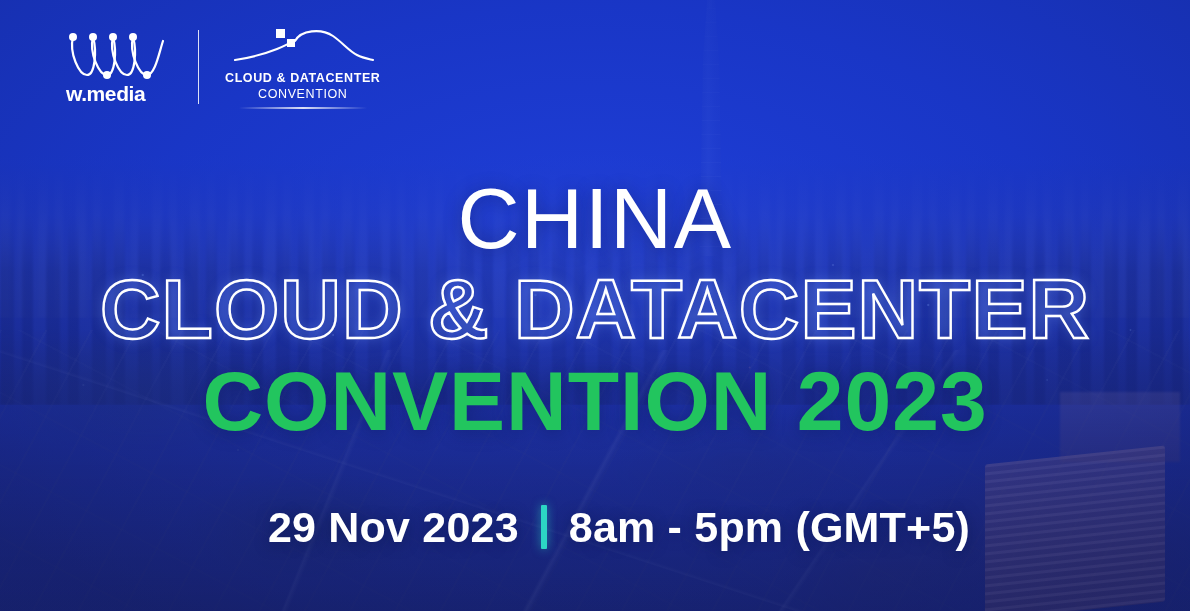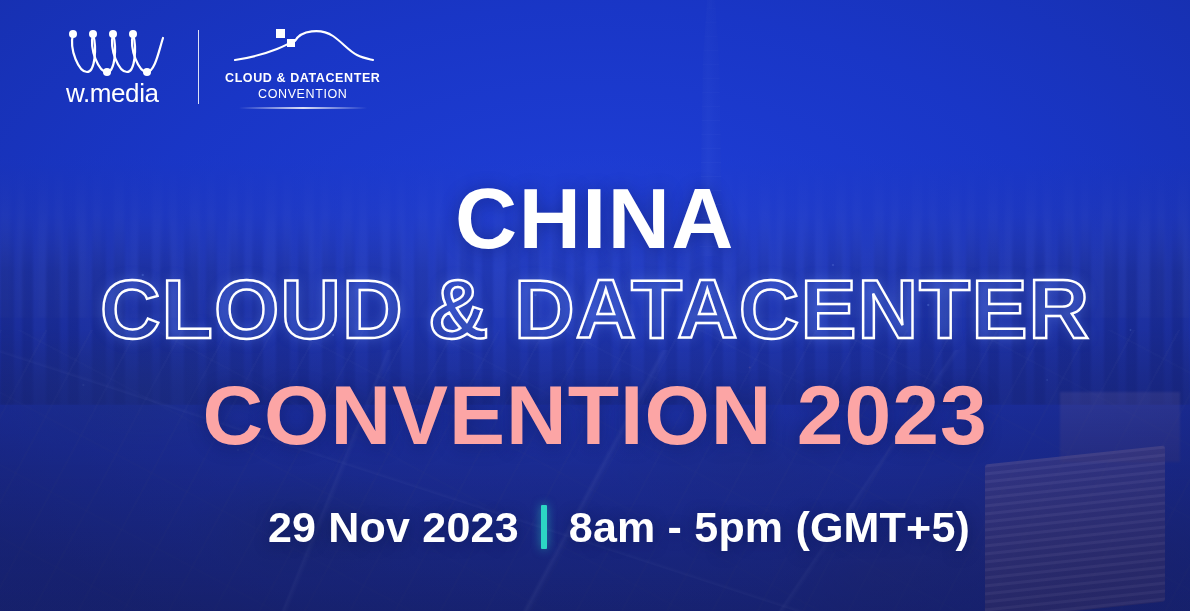--- a/index.html
+++ b/index.html
@@ -157,21 +157,21 @@
   
   .logo-lockup{
     position:absolute; left:66px; top:26px;
     display:flex; align-items:center; gap:0;
     z-index:5;
   }
   .wmedia{ width:110px; }
   .wmedia-mark{ display:block; width:104px; height:52px; }
   .wmedia-word{
     display:block; 
-    font-size:26px; font-weight:400; color:#fff;
+    font-size:21px; font-weight:700; color:#fff;
     letter-spacing:-.4px; line-height:1;
   }
   .logo-divider{
     width:1px; height:74px; margin:0 26px 0 22px;
     background:rgba(255,255,255,.85);
   }
   .cdc{ text-align:center; }
   .cdc-mark{ display:block; width:148px; height:40px; margin:0 auto 5px; }
   .cdc-l1{
     font-size:12.5px; font-weight:700; color:#fff;
@@ -186,35 +186,35 @@
     background:linear-gradient(90deg,rgba(255,255,255,0),rgba(255,255,255,.85),rgba(255,255,255,0));
   }
 
   
   .headline{
     position:absolute; left:0; top:175px; width:1190px;
     text-align:center; z-index:5;
     text-transform:uppercase;
   }
   .line-china{
-    font-size:86px; font-weight:700; color:#fff;
+    font-size:86px; font-weight:400; color:#fff;
     letter-spacing:1.5px; line-height:1;
     text-shadow:0 2px 18px rgba(10,20,80,.45);
   }
   .line-outline{
     margin-top:6px;
     font-size:84px; font-weight:700; line-height:1;
     letter-spacing:1px;
     color:transparent;
     -webkit-text-stroke:2.4px #ffffff;
     text-shadow:0 0 14px rgba(120,160,255,.35);
   }
   .line-convention{
-    margin-top:22px;
-    font-size:84px; font-weight:700; color:#fca5a5;
+    margin-top:8px;
+    font-size:84px; font-weight:700; color:#22c55e;
     letter-spacing:1px; line-height:1;
     text-shadow:0 2px 18px rgba(10,20,80,.45);
   }
 
   
   .datebar{
     position:absolute; left:0; top:505px; width:1190px;
     display:flex; align-items:center; justify-content:center; gap:22px;
     z-index:5;
     padding-left:48px;

